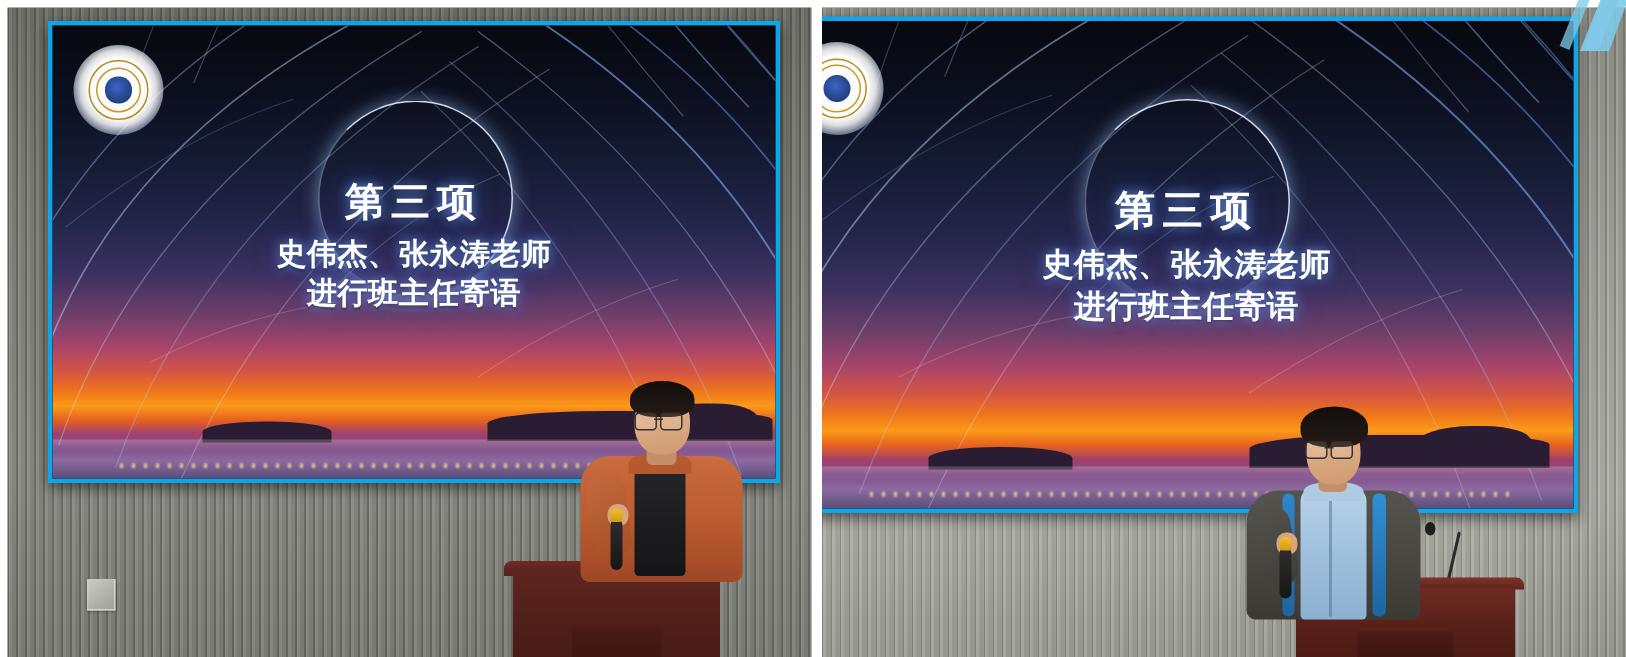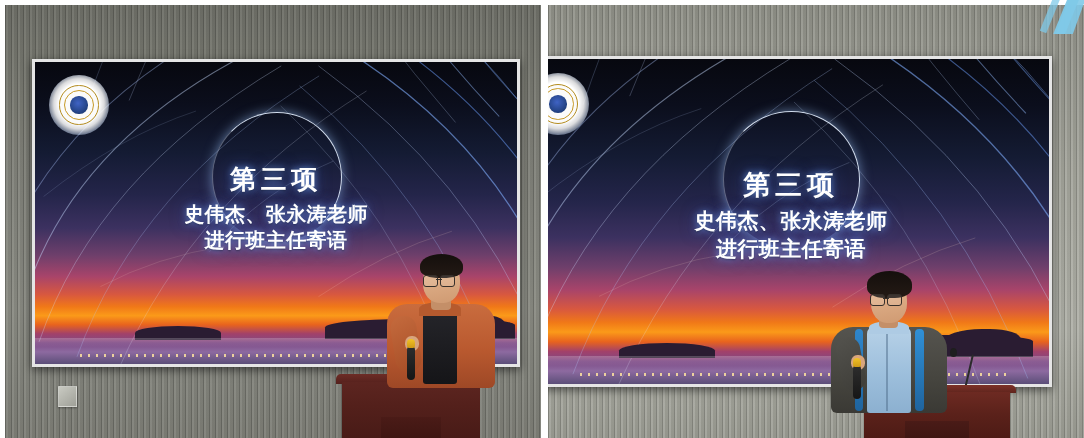--- a/index.html
+++ b/index.html
@@ -52,24 +52,23 @@
   
   .socket{
     position:absolute;width:17px;height:19px;
     background:linear-gradient(140deg,#c9cac2,#9fa098);
     border:1px solid rgba(255,255,255,.35);
     box-shadow:0 1px 2px rgba(0,0,0,.35);
   }
 
   
   .screen-frame{
-    position:absolute;background:#e5e5e5;
+    position:absolute;background:#0ea5e9;
     box-shadow:0 3px 9px rgba(0,0,0,.55);
     overflow:hidden;
-    margin-top:45px;
   }
   .screen{
     position:absolute;left:3px;right:3px;top:3px;bottom:3px;overflow:hidden;
     background:#0a0b14;
   }
   
   .sky{
     position:absolute;inset:0;
     background:linear-gradient(180deg,
       #07080f   0%,

